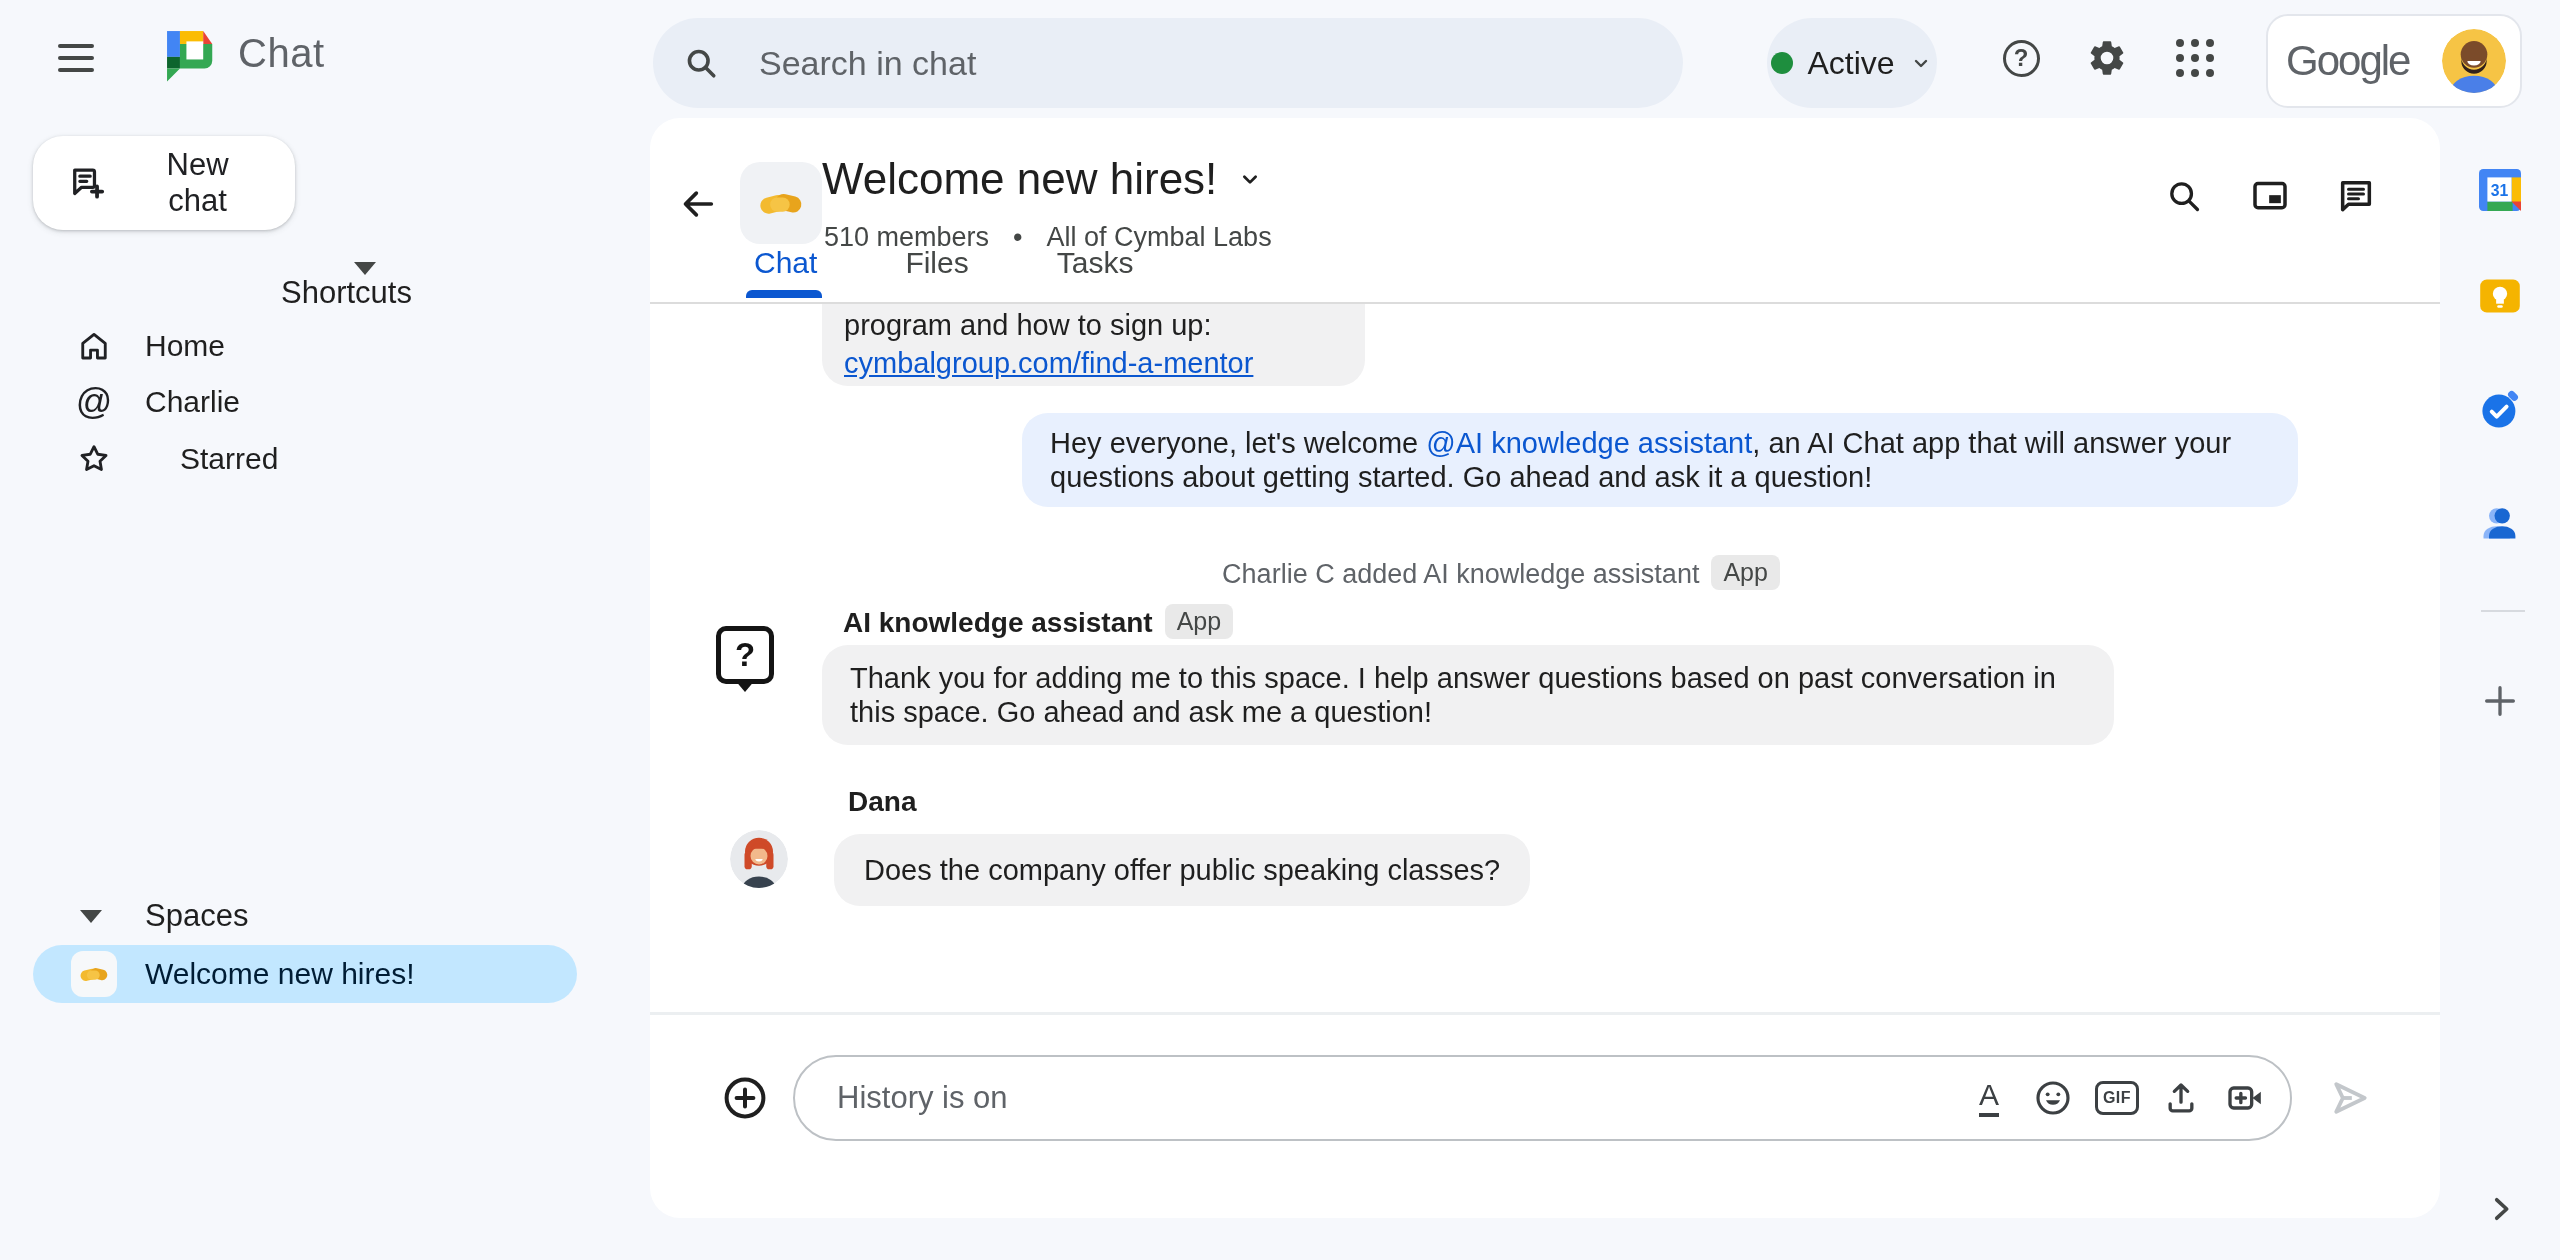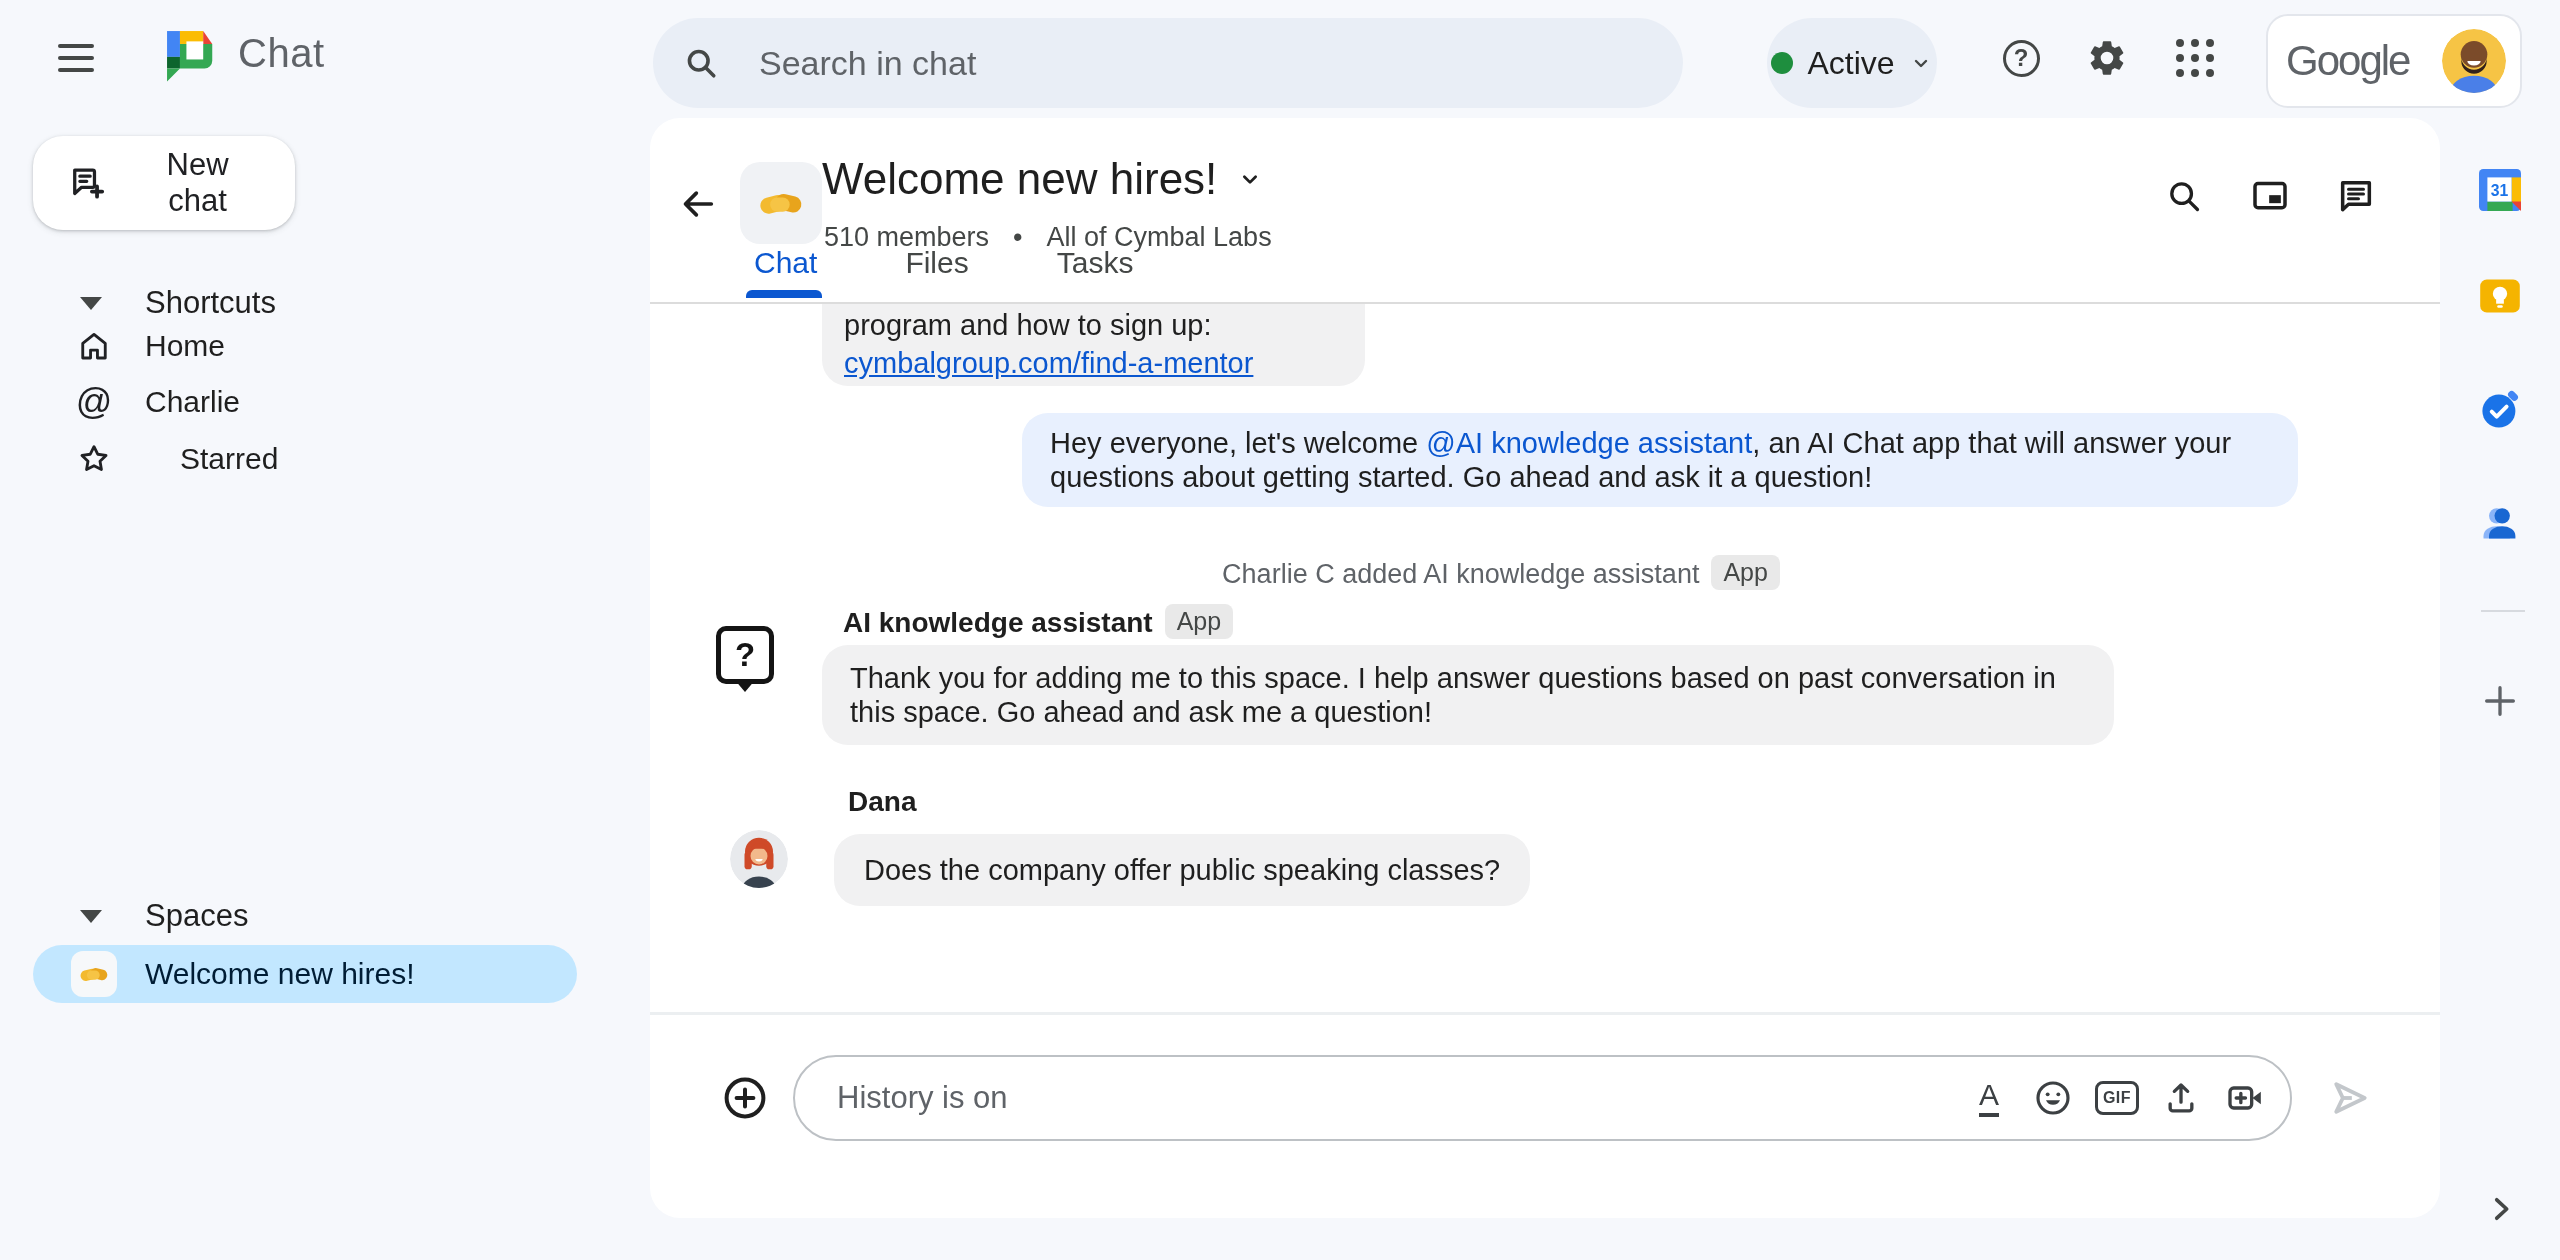--- a/index.html
+++ b/index.html
@@ -178,21 +178,21 @@
   <div class="sidebar">
     <button class="new-chat">
       <svg width="42" height="42" viewBox="0 0 24 24" fill="none" stroke="#202124" stroke-width="1.9">
         <path d="M4.5 4.5h10.5a1 1 0 0 1 1 1v8a1 1 0 0 1-1 1H8.5l-4 3.6z" stroke-linejoin="round"></path>
         <path d="M7.5 8h6M7.5 11h4" stroke-linecap="round"></path>
         <path d="M17.5 14v6M14.5 17h6" stroke-linecap="round" stroke-width="2.2"></path>
       </svg>
       <span>New chat</span>
     </button>
 
-    <div class="side-row" style="top:158px;">
+    <div class="side-row" style="top:146px;flex-direction:column;">
       <span class="side-caret"></span>
       <span class="side-head-label">Shortcuts</span>
     </div>
 
     <div class="side-row" style="top:201px;">
       <span class="side-icon">
         <svg width="36" height="36" viewBox="0 0 24 24" fill="none" stroke="#202124" stroke-width="1.9" stroke-linejoin="round">
           <path d="M4.5 10.2 12 4.3l7.5 5.9V20h-5.2v-5.3h-4.6V20H4.5z"></path>
         </svg>
       </span>

